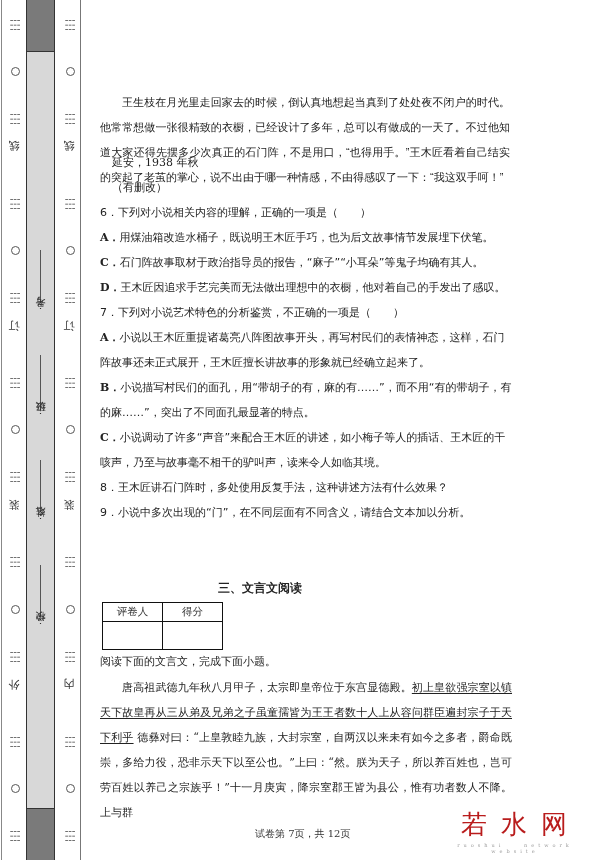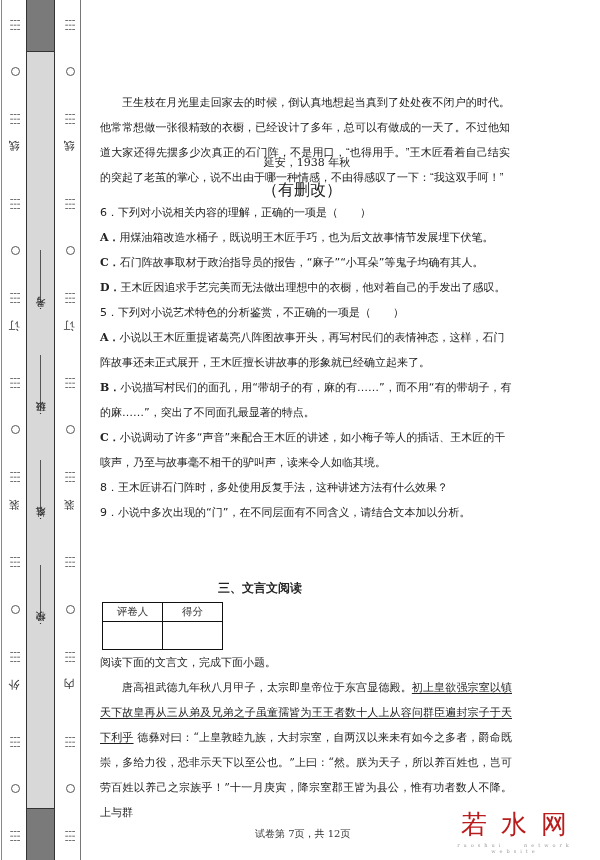--- a/index.html
+++ b/index.html
@@ -28,34 +28,34 @@
       display: flex; flex-direction: column-reverse; align-items: center; justify-content: space-between; }
     .strip .field { display: flex; flex-direction: column-reverse; align-items: center; }
     .strip .field-label { writing-mode: vertical-rl; transform: rotate(180deg); font-size: 10px; color: #333; white-space: nowrap; }
     .strip .field-line { width: 1px; height: 52px; background: #555; margin-bottom: 3px; }
 
     
     .page { position: absolute; left: 100px; top: 0; width: 480px; }
     .para { font-size: 11.5px; line-height: 25px; text-align: justify; }
     .para.indent { text-indent: 2em; }
     .story { position: absolute; top: 66px; left: 0; width: 410px; font-family: Liberation Sans, sans-serif; font-size: 11px; margin-top: 24px; }
-    .sign { position: absolute; left: 2px; width: 410px; text-align: center; font-size: 11px; }
+    .sign { position: absolute; left: 12px; width: 410px; text-align: left; font-size: 11px; }
     .sign.place { top: 155px; }
-    .sign.note { top: 180px; font-size: 16px; padding-right: 10px; }
+    .sign.note { top: 180px; font-size: 11px; padding-right: 10px; }
 
     .questions { position: absolute; left: 0; top: 200px; width: 415px; font-family: "DejaVu Sans", sans-serif; font-size: 11px; color: #222; }
     .q-line { line-height: 25px; white-space: normal; }
     .q-line .opt { font-family: "DejaVu Serif", serif; font-weight: bold; }
 
     .score-table { position: absolute; left: 2px; top: 602px; border-collapse: collapse; font-size: 10.5px; font-family: "DejaVu Sans", sans-serif; }
     .score-table td { border: 1.5px solid #111; width: 60px; text-align: center; }
     .score-table tr.head td { height: 19px; color: #333; }
     .score-table tr.body td { height: 28px; }
     .section-title { position: absolute; left: 118px; top: 580px; font-size: 12px; font-weight: bold; font-family: "DejaVu Sans", sans-serif; }
-    .read-instr { position: absolute; left: 0; top: 650px; font-size: 11px; font-family: Liberation Sans, sans-serif; line-height: 25px; }
+    .read-instr { position: absolute; left: 0; top: 650px; font-size: 11px; font-family: Liberation Mono, monospace; line-height: 25px; }
 
     .classical { position: absolute; left: 0; top: 675px; width: 412px; font-size: 11px; font-family: "DejaVu Serif", serif; }
     .classical .u { text-decoration: underline; text-underline-offset: 2px; }
 
     .footer { position: absolute; left: 0; top: 0; width: 600px; height: 860px; pointer-events: none; }
     .page-num { position: absolute; left: 255px; top: 827px; font-size: 10px; font-family: "DejaVu Serif", serif; color: #333; pointer-events: auto; text-align: center; }
     .watermark { position: absolute; left: 435px; top: 810px; width: 160px; height: 48px; background: rgba(255,255,255,0.85); pointer-events: auto; }
     .watermark .wm-text { display: block; text-align: center; font-family: Liberation Mono, monospace; font-size: 26px; letter-spacing: 14px; color: #b91c1c; line-height: 32px; padding-left: 12px; }
     .watermark .wm-sub { display: block; text-align: center; font-size: 5px; color: #9a9a9a; letter-spacing: 4px; word-spacing: 14px; }
   </style>
@@ -138,21 +138,21 @@
   <p class="para indent story">王生枝在月光里走回家去的时候，倒认真地想起当真到了处处夜不闭户的时代。他常常想做一张很精致的衣橱，已经设计了多年，总可以有做成的一天了。不过他知道大家还得先摆多少次真正的石门阵，不是用口，“也得用手。”王木匠看着自己结实的突起了老茧的掌心，说不出由于哪一种情感，不由得感叹了一下：“我这双手呵！”</p>
   <div class="sign place">延安，1938 年秋</div>
   <div class="sign note">（有删改）</div>
 
   <div class="questions">
     <div class="q-line">6．下列对小说相关内容的理解，正确的一项是（　　）</div>
     <div class="q-line"><span class="opt">A．</span><span>用煤油箱改造水桶子，既说明王木匠手巧，也为后文故事情节发展埋下伏笔。</span></div>
     <div class="q-line"><span class="opt">C．</span><span>石门阵故事取材于政治指导员的报告，“麻子”“小耳朵”等鬼子均确有其人。</span></div>
     <div class="q-line"><span class="opt">D．</span><span>王木匠因追求手艺完美而无法做出理想中的衣橱，他对着自己的手发出了感叹。</span></div>
 
-    <div class="q-line">5．下列对小说艺术特色的分析鉴赏，不正确的一项是（　　）</div>
+    <div class="q-line">7．下列对小说艺术特色的分析鉴赏，不正确的一项是（　　）</div>
     <div class="q-line"><span class="opt">A．</span><span>小说以王木匠重提诸葛亮八阵图故事开头，再写村民们的表情神态，这样，石门阵故事还未正式展开，王木匠擅长讲故事的形象就已经确立起来了。</span></div>
     <div class="q-line"><span class="opt">B．</span><span>小说描写村民们的面孔，用“带胡子的有，麻的有……”，而不用“有的带胡子，有的麻……”，突出了不同面孔最显著的特点。</span></div>
     <div class="q-line"><span class="opt">C．</span><span>小说调动了许多“声音”来配合王木匠的讲述，如小梅子等人的插话、王木匠的干咳声，乃至与故事毫不相干的驴叫声，读来令人如临其境。</span></div>
 
     <div class="q-line">8．王木匠讲石门阵时，多处使用反复手法，这种讲述方法有什么效果？</div>
     <div class="q-line">9．小说中多次出现的“门”，在不同层面有不同含义，请结合文本加以分析。</div>
   </div>
 
   <table class="score-table">
     <tbody>

